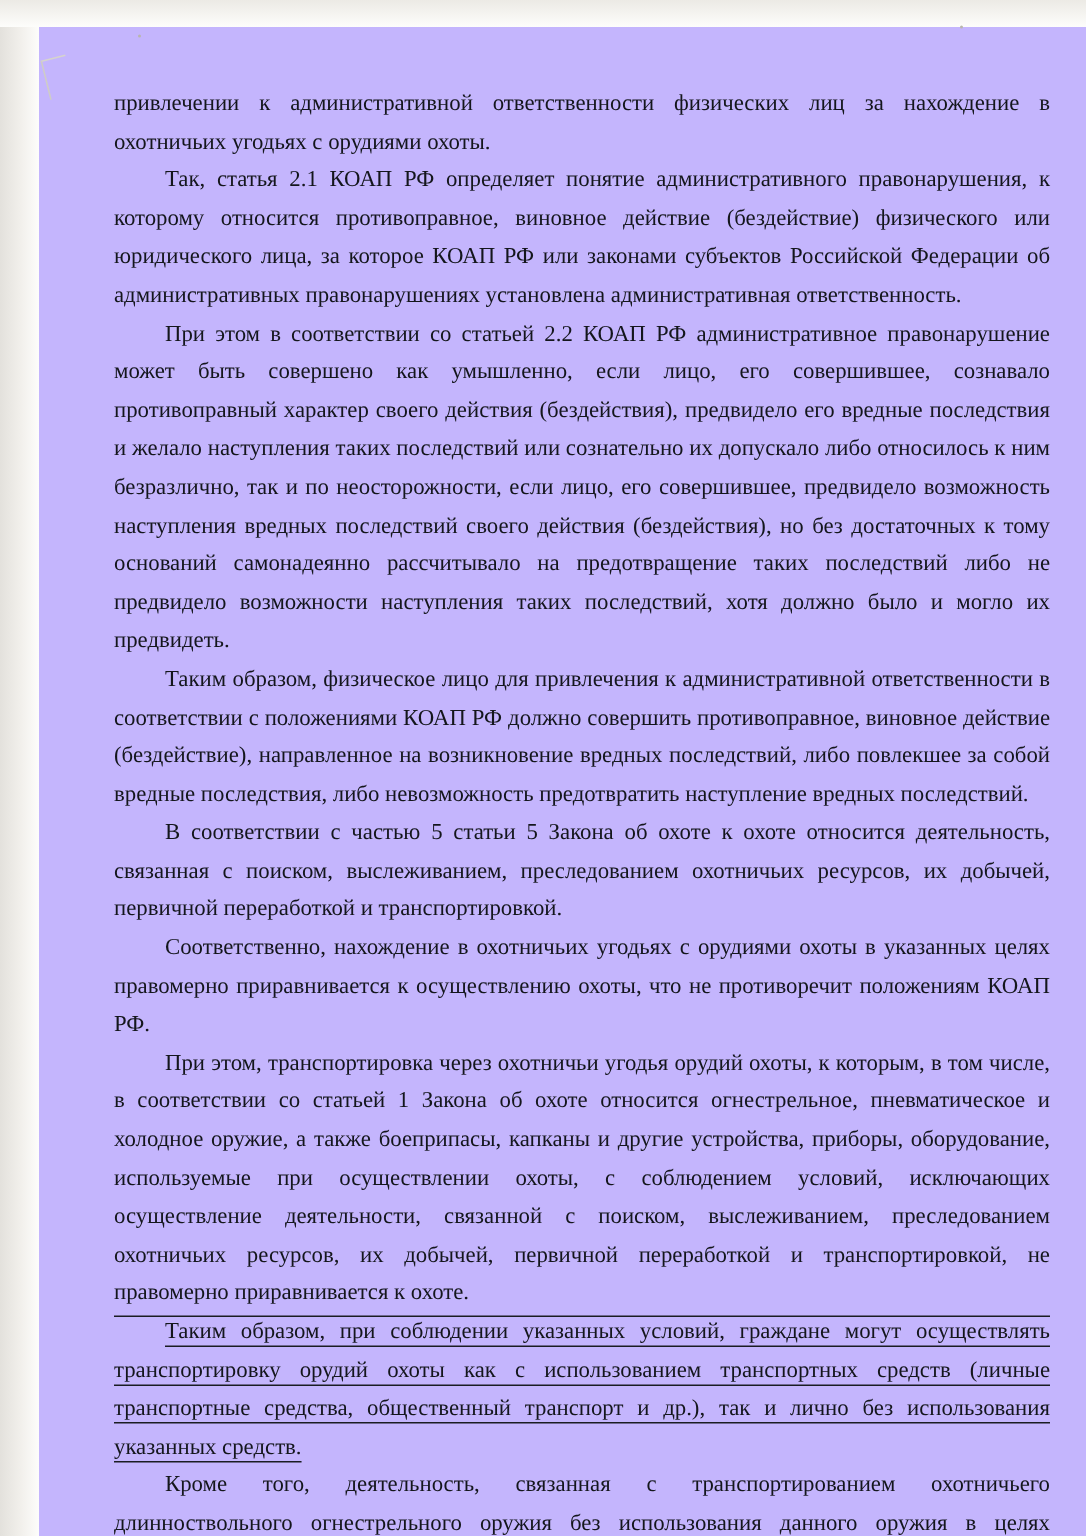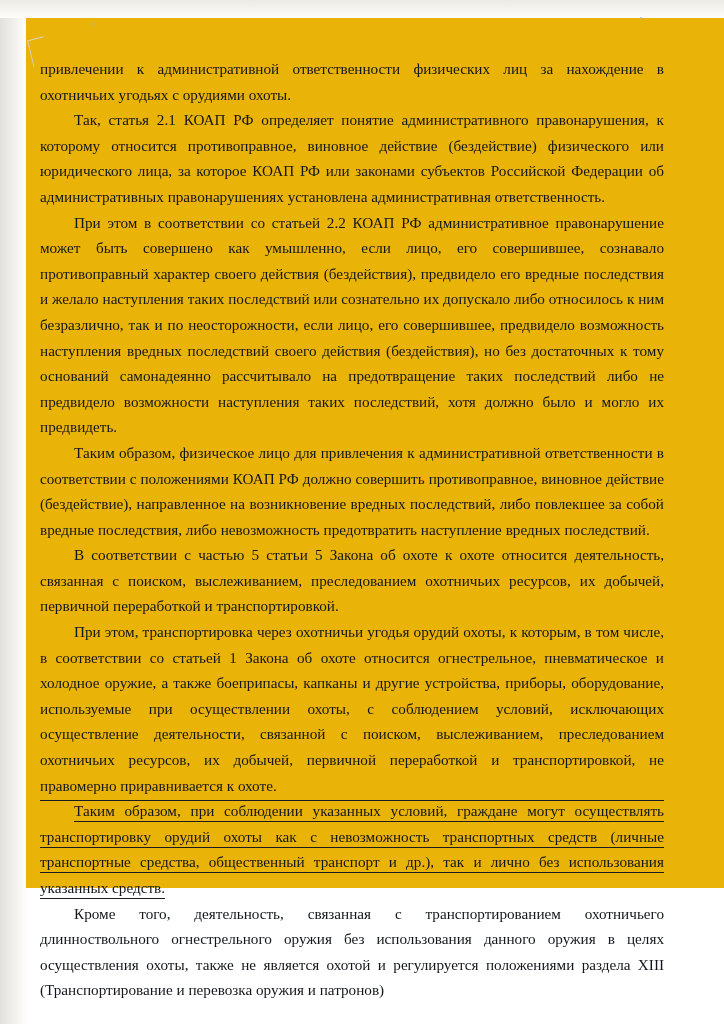--- a/index.html
+++ b/index.html
@@ -9,24 +9,24 @@
   body {
     width: 724px;
     height: 1024px;
     background: #ffffff;
     font-family: "Liberation Serif", serif;
     overflow: hidden;
   }
   .page {
     position: relative;
     width: 724px;
-    height: 888px;
-    background: #eab308;
+    height: 1024px;
+    background: #c4b5fd;
     box-sizing: border-box;
-    padding: 56px 36px 20px 40px;
+    padding: 56px 36px 20px 76px;
   }
   
   .scan-edge-left {
     position: absolute;
     left: 0;
     top: 0;
     width: 26px;
     height: 1024px;
     background: linear-gradient(to right, #e3e1dc 0%, #f2f0ec 55%, #fdfdfb 100%);
     pointer-events: none;
@@ -113,24 +113,25 @@
     <p>привлечении к административной ответственности физических лиц за нахождение в охотничьих угодьях с орудиями охоты.</p>
 
     <p class="indent">Так, статья 2.1 КОАП РФ определяет понятие административного правонарушения, к которому относится противоправное, виновное действие (бездействие) физического или юридического лица, за которое КОАП РФ или законами субъектов Российской Федерации об административных правонарушениях установлена административная ответственность.</p>
 
     <p class="indent">При этом в соответствии со статьей 2.2 КОАП РФ административное правонарушение может быть совершено как умышленно, если лицо, его совершившее, сознавало противоправный характер своего действия (бездействия), предвидело его вредные последствия и желало наступления таких последствий или сознательно их допускало либо относилось к ним безразлично, так и по неосторожности, если лицо, его совершившее, предвидело возможность наступления вредных последствий своего действия (бездействия), но без достаточных к тому оснований самонадеянно рассчитывало на предотвращение таких последствий либо не предвидело возможности наступления таких последствий, хотя должно было и могло их предвидеть.</p>
 
     <p class="indent">Таким образом, физическое лицо для привлечения к административной ответственности в соответствии с положениями КОАП РФ должно совершить противоправное, виновное действие (бездействие), направленное на возникновение вредных последствий, либо повлекшее за собой вредные последствия, либо невозможность предотвратить наступление вредных последствий.</p>
 
     <p class="indent">В соответствии с частью 5 статьи 5 Закона об охоте к охоте относится деятельность, связанная с поиском, выслеживанием, преследованием охотничьих ресурсов, их добычей, первичной переработкой и транспортировкой.</p>
 
+    <p class="indent">Соответственно, нахождение в охотничьих угодьях с орудиями охоты в указанных целях правомерно приравнивается к осуществлению охоты, что не противоречит положениям КОАП РФ.</p>
 
     <p class="indent">При этом, транспортировка через охотничьи угодья орудий охоты, к которым, в том числе, в соответствии со статьей 1 Закона об охоте относится огнестрельное, пневматическое и холодное оружие, а также боеприпасы, капканы и другие устройства, приборы, оборудование, используемые при осуществлении охоты, с соблюдением условий, исключающих осуществление деятельности, связанной с поиском, выслеживанием, преследованием охотничьих ресурсов, их добычей, первичной переработкой и транспортировкой, не правомерно приравнивается к охоте.</p>
 
     <div class="underline-block">
       <div class="over-rule"></div>
-      <p class="indent">Таким образом, при соблюдении указанных условий, граждане могут осуществлять транспортировку орудий охоты как с невозможность транспортных средств (личные транспортные средства, общественный транспорт и др.), так и лично без использования указанных средств.</p>
+      <p class="indent">Таким образом, при соблюдении указанных условий, граждане могут осуществлять транспортировку орудий охоты как с использованием транспортных средств (личные транспортные средства, общественный транспорт и др.), так и лично без использования указанных средств.</p>
     </div>
 
     <p class="indent">Кроме того, деятельность, связанная с транспортированием охотничьего длинноствольного огнестрельного оружия без использования данного оружия в целях осуществления охоты, также не является охотой и регулируется положениями раздела XIII (Транспортирование и перевозка оружия и патронов)</p>
 
   </div>
 </div>
 
 </body></html>

